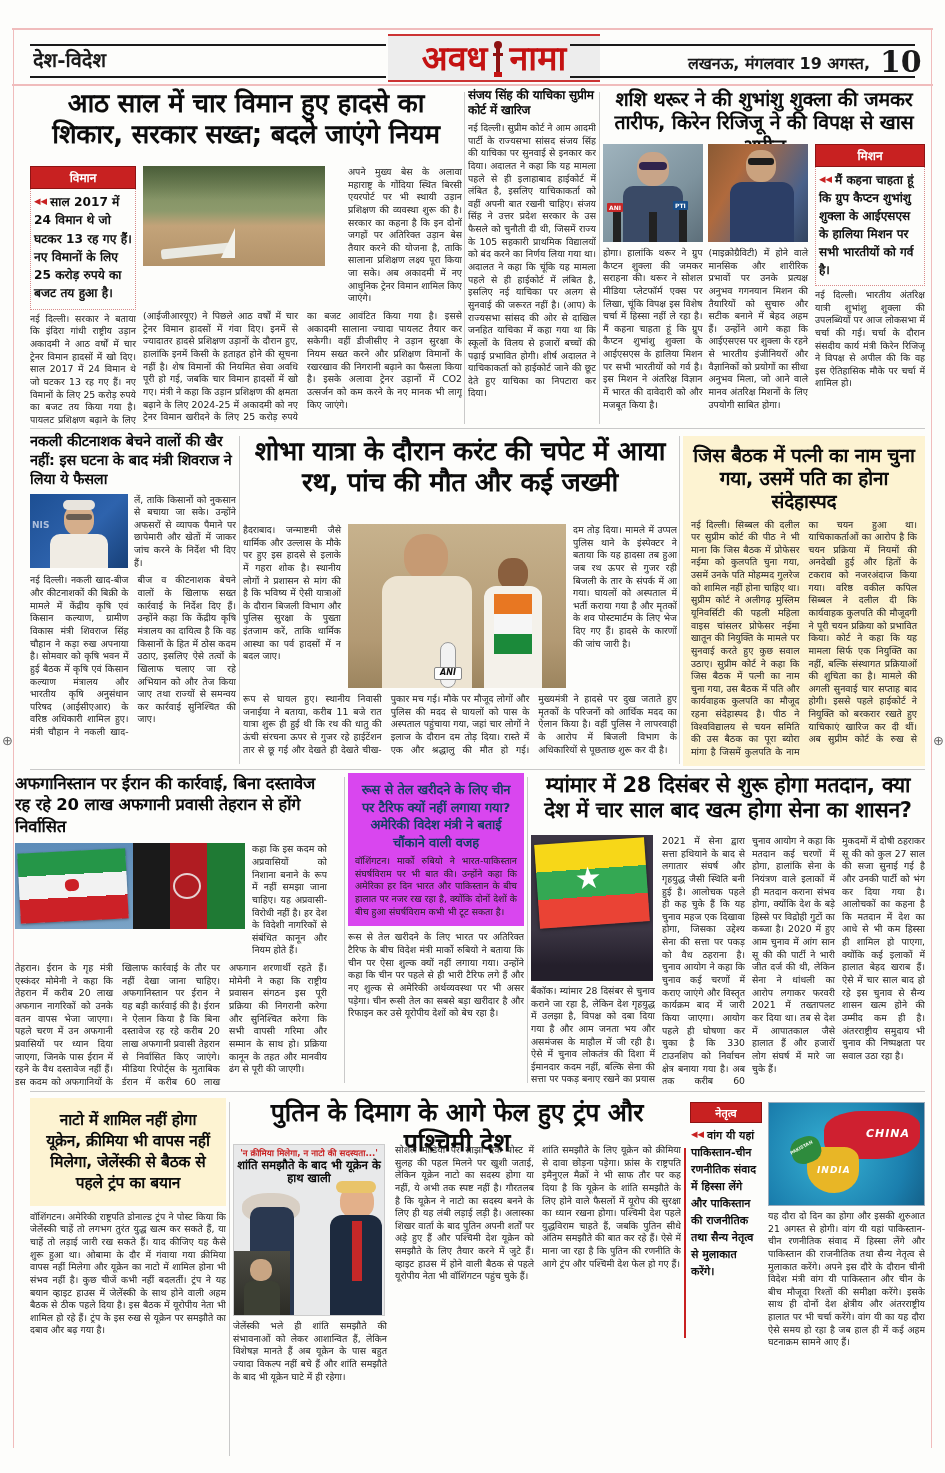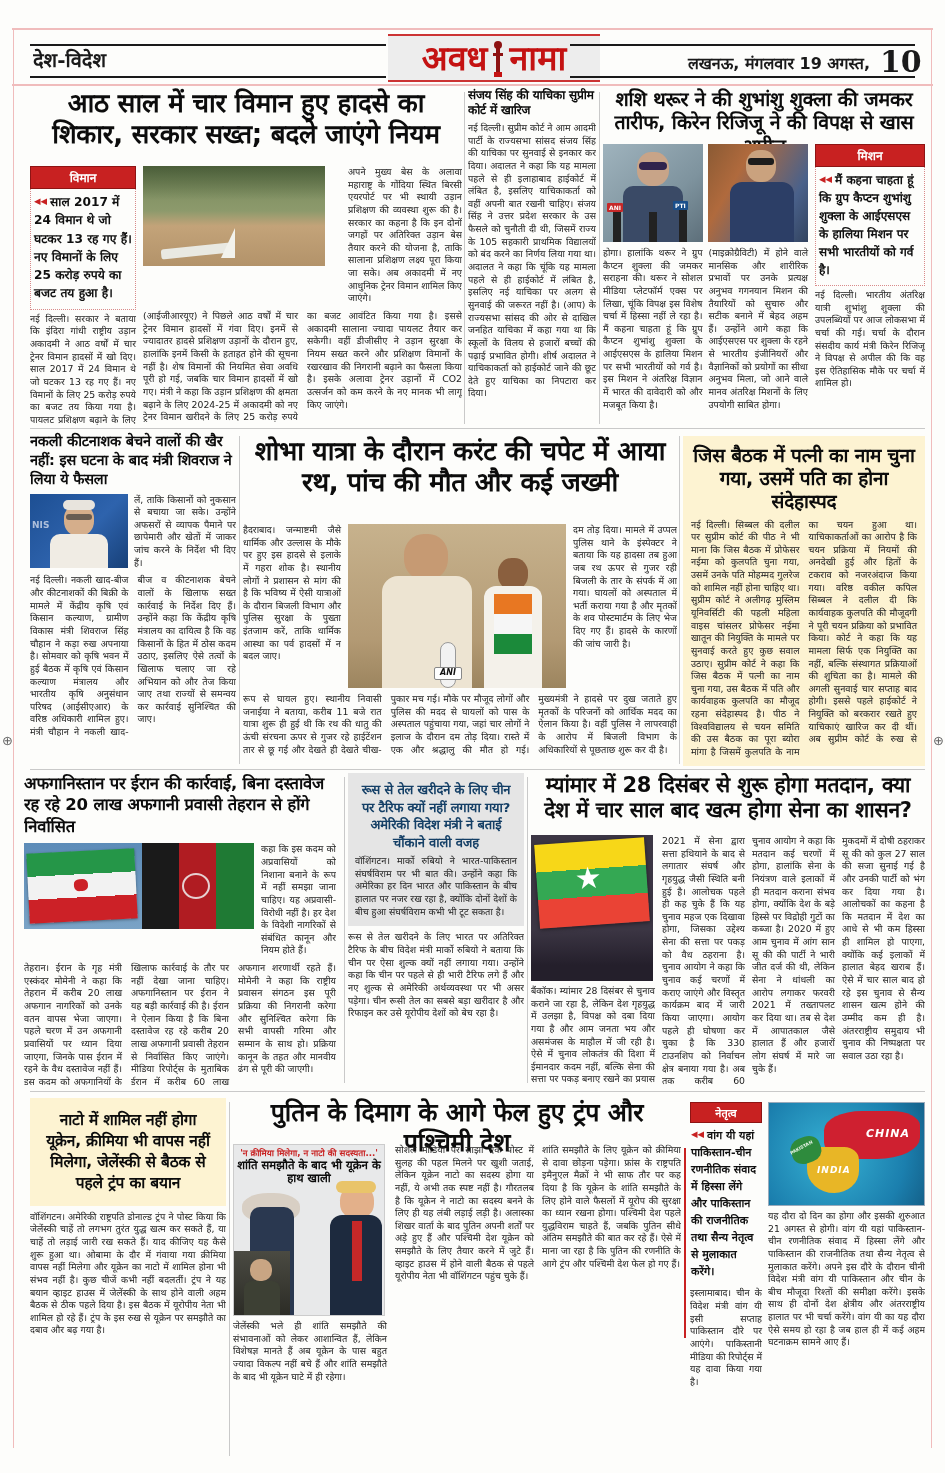--- a/index.html
+++ b/index.html
@@ -17,21 +17,21 @@
   .qwrap{border:1px dotted #d98a8a;border-top:none;padding:4px 3px 6px 3px;}
   .quote{font-weight:700;font-size:12.2px;line-height:1.5;color:#101010;}
   .quote::before{content:"◀◀ ";color:#c82121;font-size:8.5px;vertical-align:2px;}
   .photo{position:relative;overflow:hidden;flex-shrink:0;}
   .divider{position:absolute;background:#c9c9c9;}
   .red-rule{position:absolute;background:#c82121;}
   .pink-line{position:absolute;background:#f0bcbc;}
   .black-rule{position:absolute;background:#1a1a1a;height:2px;}
   .pageno{font-family:"DejaVu Serif","Liberation Serif",serif;font-weight:700;font-size:30px;}
   .yellow-box{background:#fdf3d2;}
-  .blue-box{background:#e5e5e5;}
+  .blue-box{background:#d946ef;}
   .cap-red{color:#c82121;font-weight:700;font-size:8.6px;text-align:center;line-height:1.25;}
   .cap-black{color:#0c0c0c;font-weight:700;font-size:11.5px;text-align:center;line-height:1.15;}
   .regmark{position:absolute;color:#666;font-size:13px;}
   .masthead{position:absolute;background:#ededed;border-top:2px solid #c33;border-bottom:2px solid #c33;
             display:flex;align-items:center;justify-content:center;gap:4px;}
   .masthead-text{color:#c41212;font-weight:700;font-size:34px;line-height:1;}
   .micflag{position:absolute;font-size:6px;font-weight:700;color:#fff;padding:1px 2px;border-radius:1px;}
 </style>
 </head>
 <body>
@@ -168,21 +168,21 @@
 
 <div class="divider" style="left:679px;top:436px;width:1px;height:328px"></div>
 
 <section class="sec yellow-box" style="left:683px;top:436px;width:242px;height:330px;padding:8px 8px">
   <h1 class="hl" style="font-size:19px;line-height:1.22">जिस बैठक में पत्नी का नाम चुना गया, उसमें पति का होना संदेहास्पद</h1>
   <div class="body-text cols2" style="margin-top:5px;height:250px">नई दिल्ली। सिब्बल की दलील पर सुप्रीम कोर्ट की पीठ ने भी माना कि जिस बैठक में प्रोफेसर नईमा को कुलपति चुना गया, उसमें उनके पति मोहम्मद गुलरेज को शामिल नहीं होना चाहिए था। सुप्रीम कोर्ट ने अलीगढ़ मुस्लिम यूनिवर्सिटी की पहली महिला वाइस चांसलर प्रोफेसर नईमा खातून की नियुक्ति के मामले पर सुनवाई करते हुए कुछ सवाल उठाए। सुप्रीम कोर्ट ने कहा कि जिस बैठक में पत्नी का नाम चुना गया, उस बैठक में पति और कार्यवाहक कुलपति का मौजूद रहना संदेहास्पद है। पीठ ने विश्वविद्यालय से चयन समिति की उस बैठक का पूरा ब्योरा मांगा है जिसमें कुलपति के नाम का चयन हुआ था। याचिकाकर्ताओं का आरोप है कि चयन प्रक्रिया में नियमों की अनदेखी हुई और हितों के टकराव को नजरअंदाज किया गया। वरिष्ठ वकील कपिल सिब्बल ने दलील दी कि कार्यवाहक कुलपति की मौजूदगी ने पूरी चयन प्रक्रिया को प्रभावित किया। कोर्ट ने कहा कि यह मामला सिर्फ एक नियुक्ति का नहीं, बल्कि संस्थागत प्रक्रियाओं की शुचिता का है। मामले की अगली सुनवाई चार सप्ताह बाद होगी। इससे पहले हाईकोर्ट ने नियुक्ति को बरकरार रखते हुए याचिकाएं खारिज कर दी थीं। अब सुप्रीम कोर्ट के रुख से विश्वविद्यालय प्रशासन की मुश्किलें बढ़ सकती हैं।</div>
 </section>
 
 <div class="divider" style="left:30px;top:769px;width:895px;height:1px"></div>
 
-<section class="sec" style="left:24px;top:773px;width:312px;height:312px">
+<section class="sec" style="left:15px;top:773px;width:312px;height:312px">
   <h2 class="hl hl-left" style="font-size:16.5px;line-height:1.3">अफगानिस्तान पर ईरान की कार्रवाई, बिना दस्तावेज रह रहे 20 लाख अफगानी प्रवासी तेहरान से होंगे निर्वासित</h2>
   <div class="row" style="gap:7px;margin-top:6px">
     <div class="photo" style="width:230px;height:86px;background:linear-gradient(#5d8cb8,#7aa3c6)">
       <div style="position:absolute;left:4px;top:8px;width:108px;height:70px;transform:rotate(-3deg);background:linear-gradient(#259648 33%,#f2f2f2 33% 66%,#cc2127 66%);box-shadow:0 1px 3px rgba(0,0,0,.4)">
         <div style="position:absolute;left:46px;top:28px;width:14px;height:12px;background:#cc2127;border-radius:40%"></div>
       </div>
       <div style="position:absolute;right:0;top:0;width:112px;height:86px;background:linear-gradient(90deg,#1a1a1a 33%,#b01c22 33% 66%,#1f7a34 66%)">
         <div style="position:absolute;left:40px;top:30px;width:28px;height:26px;border:2px solid #f0f0f0;border-radius:50%;opacity:.85"></div>
       </div>
     </div>
@@ -259,21 +259,20 @@
 
 <div class="red-rule" style="left:684px;top:1148px;width:2px;height:190px"></div>
 
 <section class="sec" style="left:690px;top:1098px;width:235px;height:362px">
   <div class="row" style="gap:6px;margin-top:4px">
     <div style="width:72px;flex-shrink:0">
       <div class="kicker" style="font-size:11px">नेतृत्व</div>
       <div class="qwrap" style="border:none;padding:4px 1px">
         <div class="quote" style="font-size:11px;line-height:1.55">वांग यी यहां पाकिस्तान-चीन रणनीतिक संवाद में हिस्सा लेंगे और पाकिस्तान की राजनीतिक तथा सैन्य नेतृत्व से मुलाकात करेंगे।</div>
       </div>
-      <div class="body-text" style="margin-top:3px">इस्लामाबाद। चीन के विदेश मंत्री वांग यी इसी सप्ताह पाकिस्तान दौरे पर आएंगे। पाकिस्तानी मीडिया की रिपोर्ट्स में यह दावा किया गया है।</div>
     </div>
     <div style="flex:1">
       <div class="photo" style="width:100%;height:104px;background:radial-gradient(circle at 40% 50%, #37b2d4, #1b7fae 70%, #14618a);border:1px solid #9ab">
         <div style="position:absolute;right:4px;top:8px;width:96px;height:48px;background:#cf2030;border-radius:40% 30% 45% 35%"></div>
         <div style="position:absolute;left:38px;top:44px;width:52px;height:46px;background:#e8b626;border-radius:20% 30% 50% 55%"></div>
         <div style="position:absolute;left:22px;top:34px;width:30px;height:26px;background:#2e8b3d;border-radius:40%;transform:rotate(-20deg)"></div>
         <div style="position:absolute;right:14px;top:24px;color:#fff;font-weight:700;font-style:italic;font-size:11px;letter-spacing:1px">CHINA</div>
         <div style="position:absolute;left:48px;top:62px;color:#fff;font-weight:700;font-style:italic;font-size:9px;letter-spacing:1px">INDIA</div>
         <div style="position:absolute;left:20px;top:42px;color:#e8f4e8;font-weight:700;font-size:4.5px;transform:rotate(-28deg)">PAKISTAN</div>
       </div>

